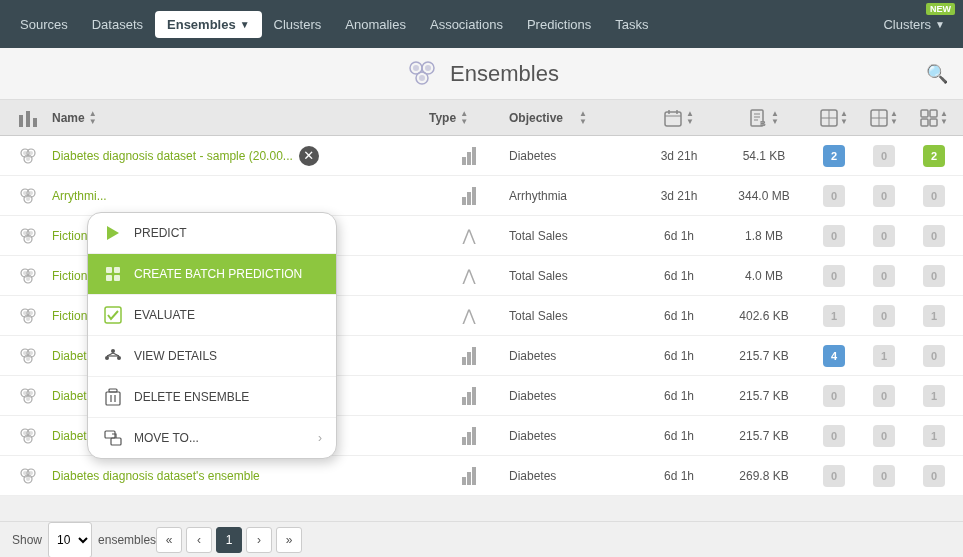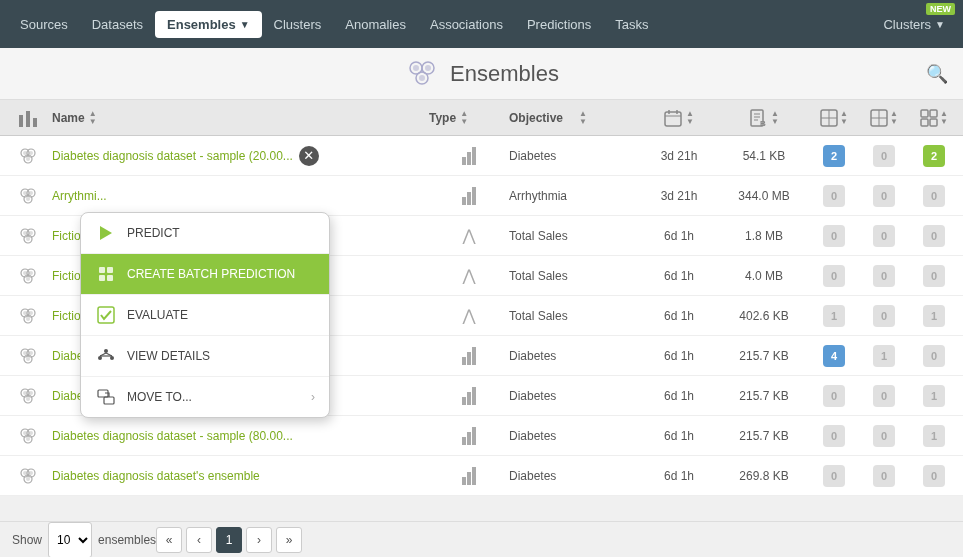--- a/index.html
+++ b/index.html
@@ -132,25 +132,25 @@
       font-size: 11px;
       font-weight: bold;
     }
     .badge-blue { background: #5b9bd5; color: #fff; }
     .badge-green { background: #8dc63f; color: #fff; }
     .badge-gray { background: #e0e0e0; color: #aaa; }
 
     
     .context-menu {
       position: absolute;
-      left: 80px;
+      left: 87px;
       top: 36px;
       background: #fff;
       border: 1px solid #ccc;
-      border-radius: 8px;
+      border-radius: 14px;
       box-shadow: 2px 4px 12px rgba(0,0,0,0.2);
       z-index: 100;
       width: 250px;
     }
     .context-menu-item {
       display: flex;
       align-items: center;
       gap: 10px;
       padding: 9px 14px;
       cursor: pointer;
@@ -430,20 +430,32 @@
               <line x1="10" y1="7" x2="16" y2="10" stroke="#555" stroke-width="1.2"></line>
               <line x1="4" y1="10" x2="16" y2="10" stroke="#555" stroke-width="1.2"></line>
             </svg>
           </div>
         <span>VIEW DETAILS</span>
 
       </div>
         <div class="context-menu-item ">
         <div class="context-icon">
             <svg width="20" height="20" viewBox="0 0 20 20">
+              <rect x="6" y="2" width="8" height="3" rx="1" fill="none" stroke="#555" stroke-width="1.2"></rect>
+              <rect x="3" y="5" width="14" height="13" rx="1" fill="none" stroke="#555" stroke-width="1.2"></rect>
+              <line x1="8" y1="8" x2="8" y2="15" stroke="#555" stroke-width="1.2"></line>
+              <line x1="12" y1="8" x2="12" y2="15" stroke="#555" stroke-width="1.2"></line>
+            </svg>
+          </div>
+        <span>DELETE ENSEMBLE</span>
+
+      </div>
+        <div class="context-menu-item ">
+        <div class="context-icon">
+            <svg width="20" height="20" viewBox="0 0 20 20">
               <rect x="2" y="3" width="10" height="7" rx="1" fill="none" stroke="#555" stroke-width="1.2"></rect>
               <rect x="8" y="10" width="10" height="7" rx="1" fill="none" stroke="#555" stroke-width="1.2"></rect>
               <polyline points="9,6 13,6 13,10" fill="none" stroke="#555" stroke-width="1.2"></polyline>
             </svg>
           </div>
         <span>MOVE TO...</span>
         <span style="margin-left:auto;color:#aaa;">›</span>
       </div>
       </div>
     </div>

